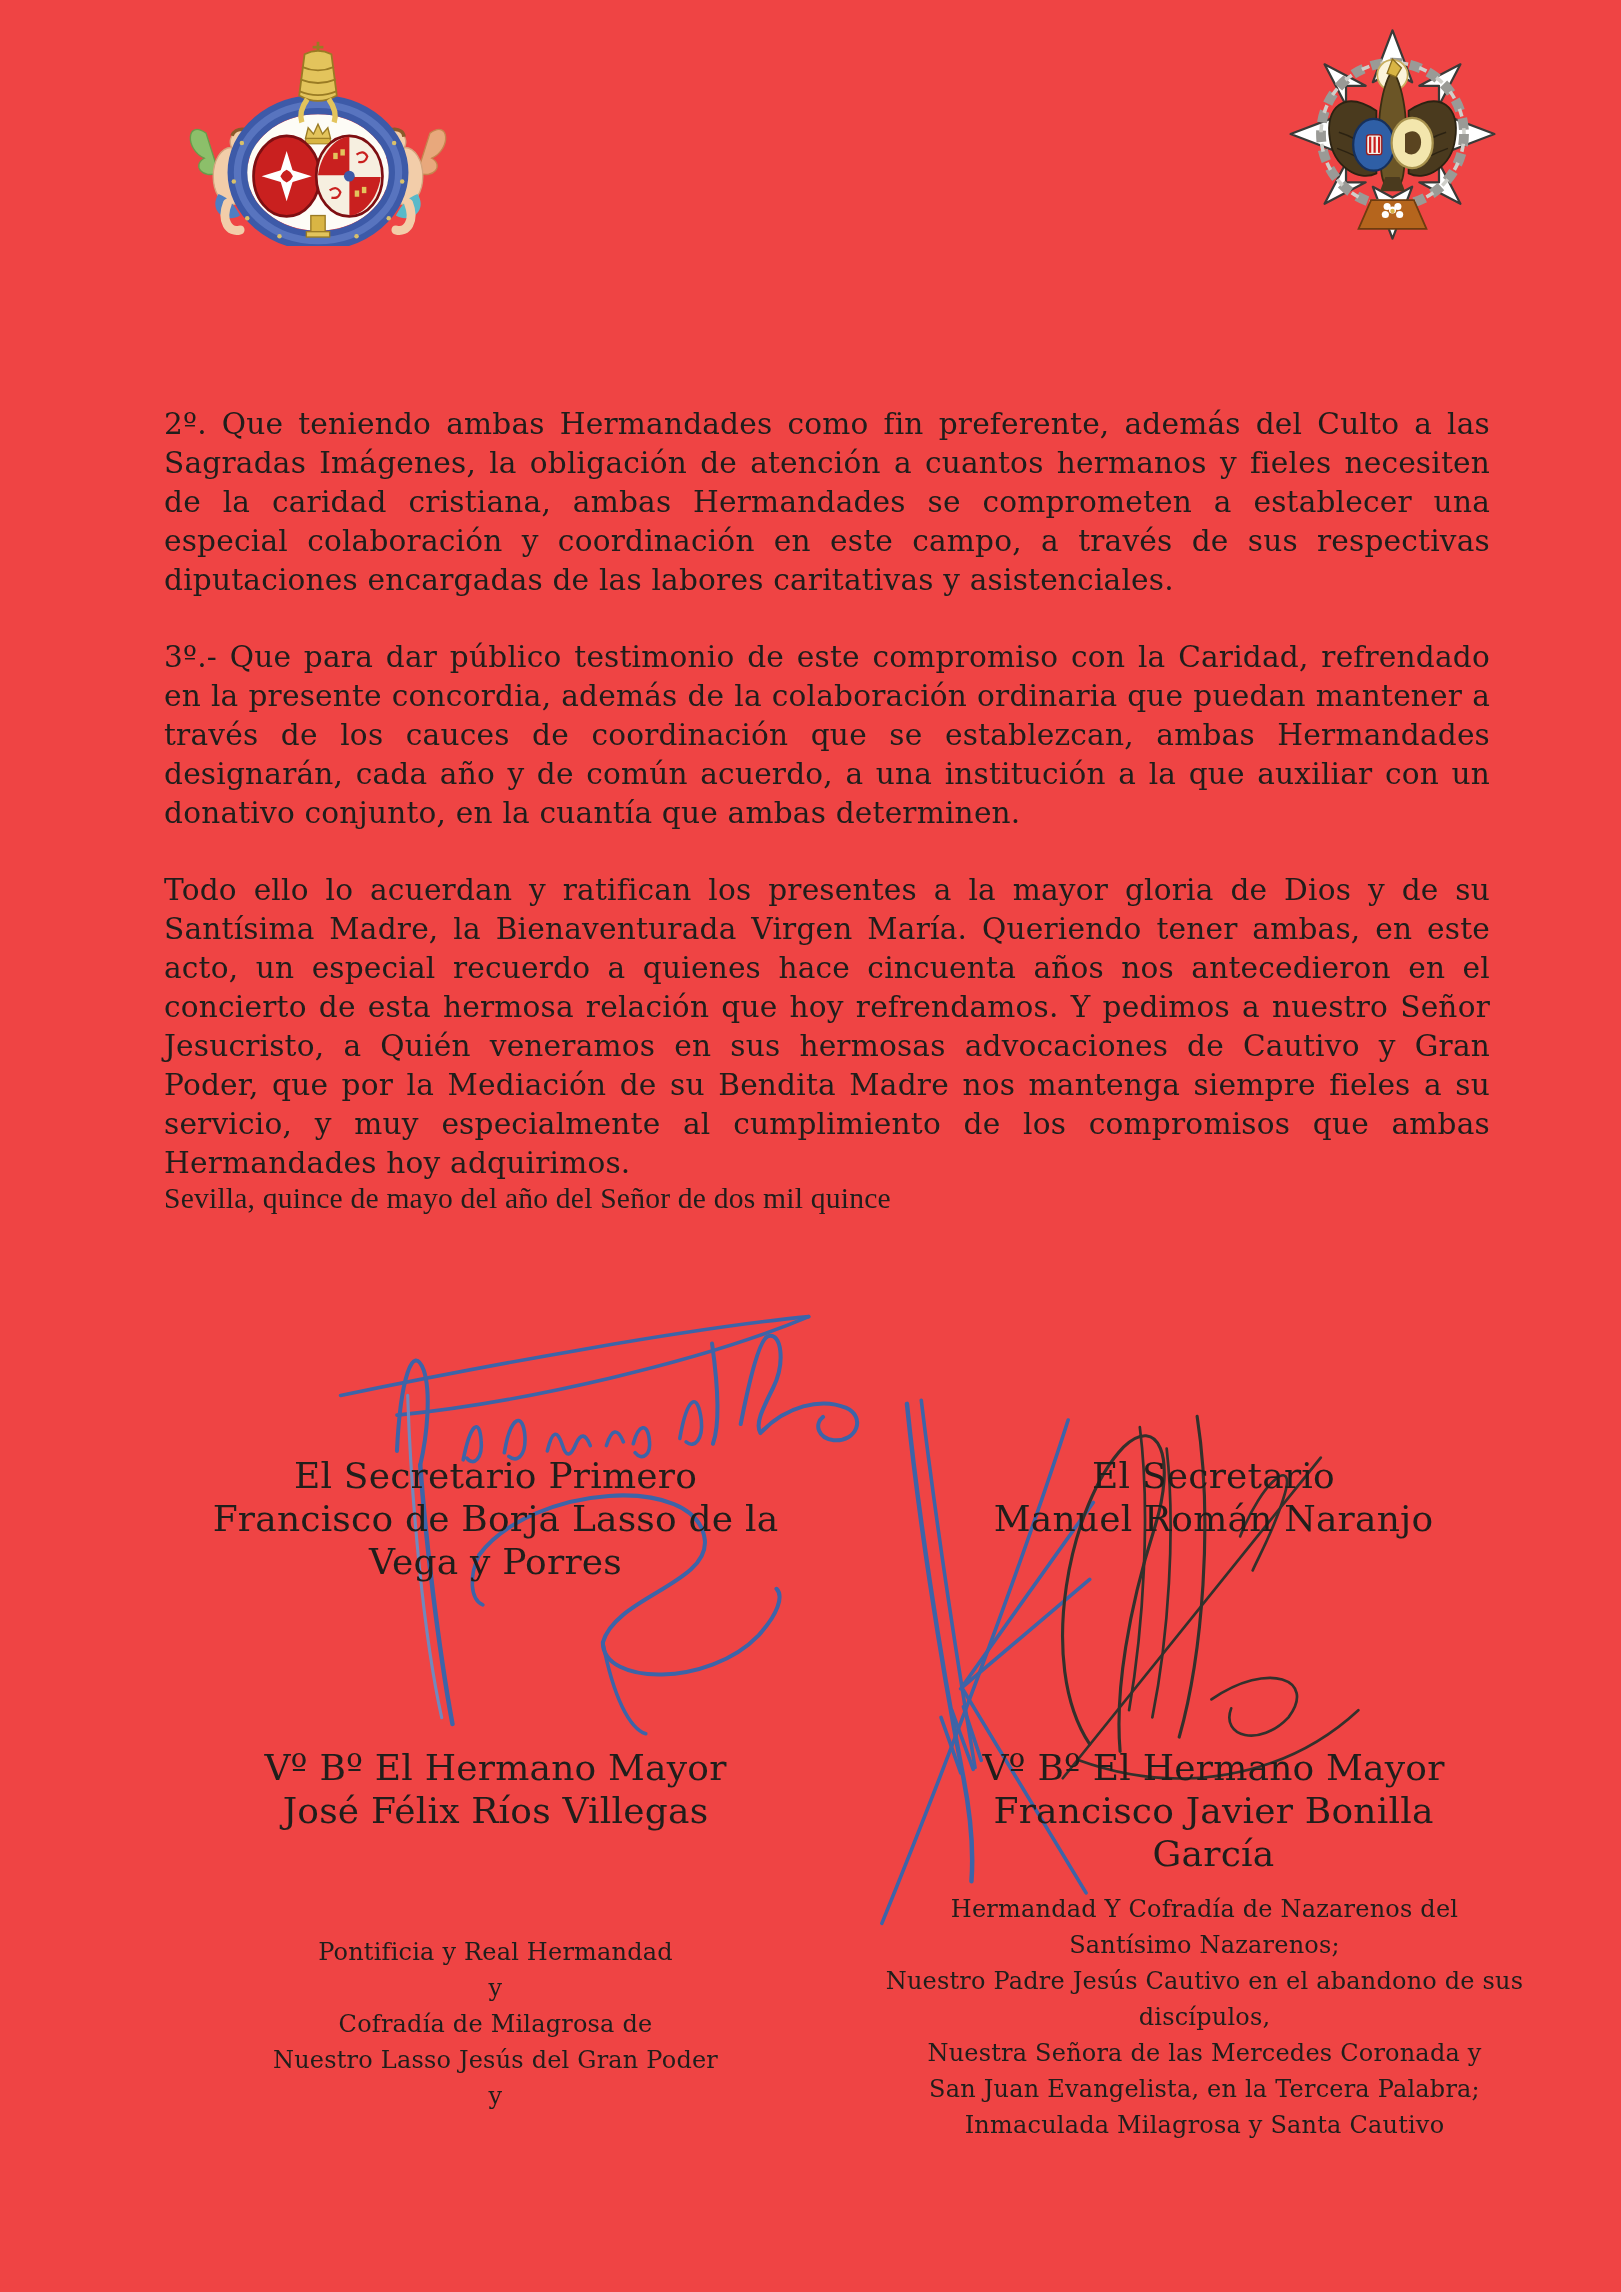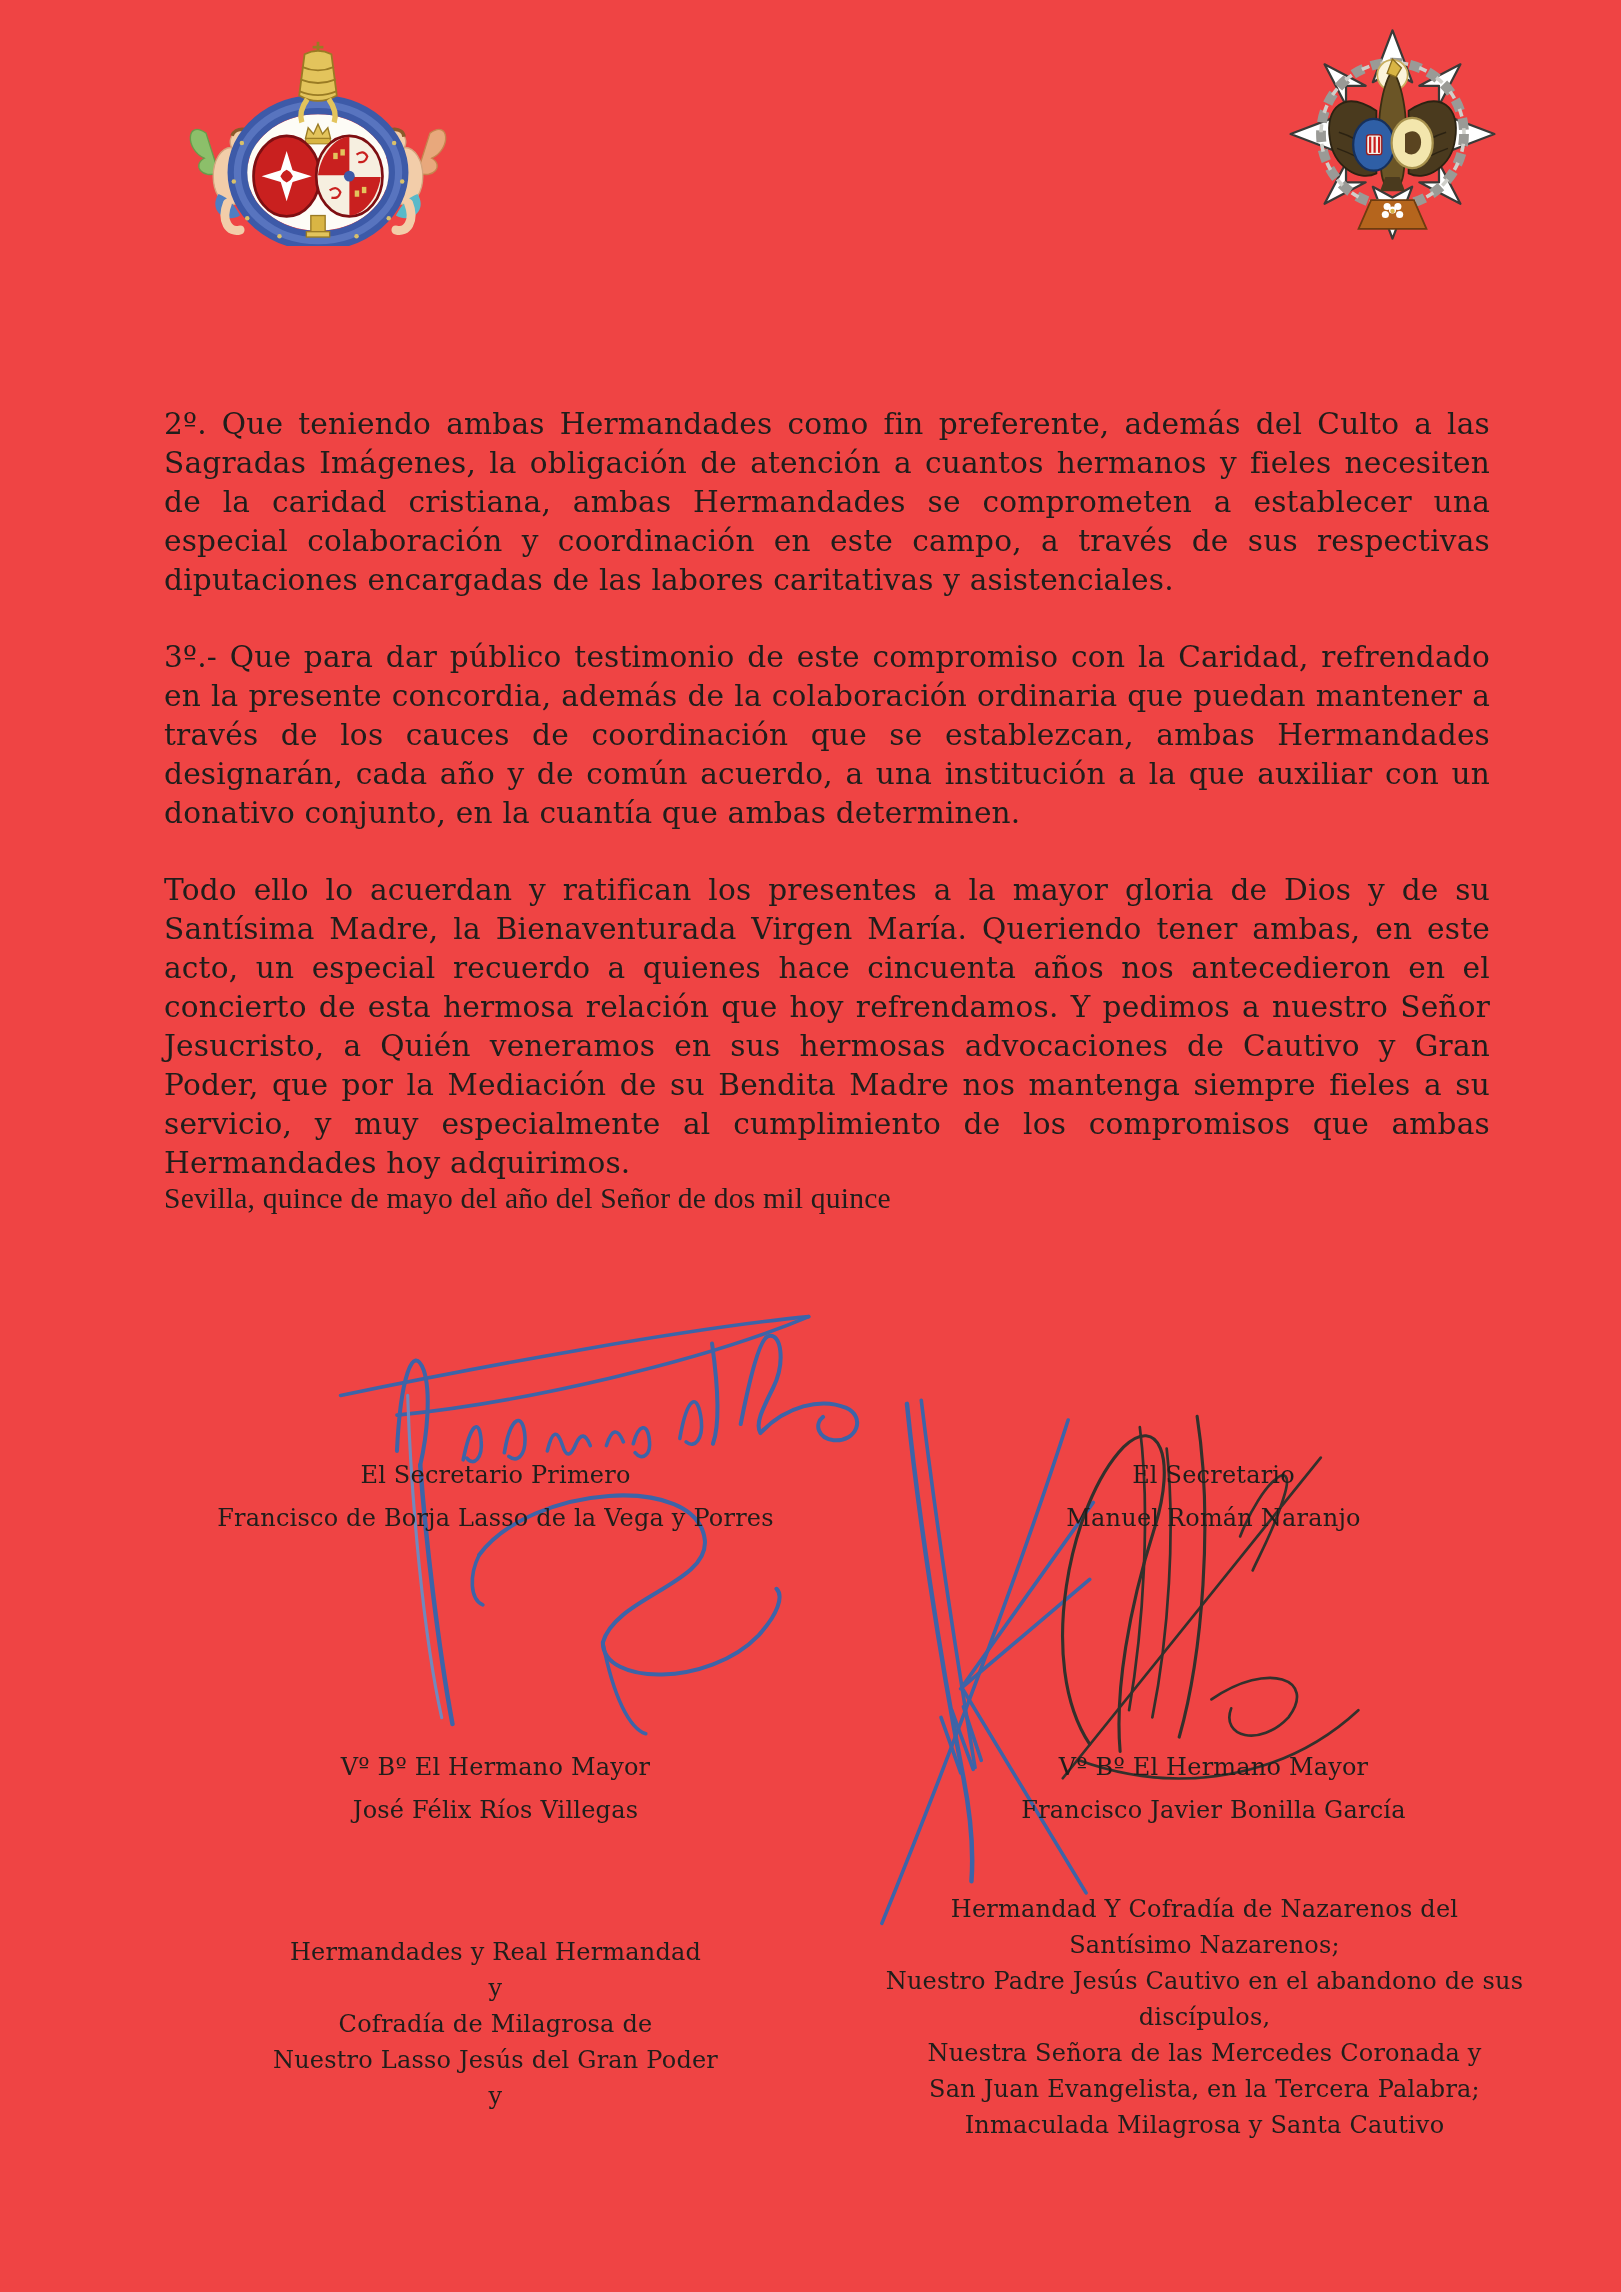--- a/index.html
+++ b/index.html
@@ -4,21 +4,21 @@
 <style>
   html,body{margin:0;padding:0;background:#d8d8d4;}
   .page{
     position:relative;width:1621px;height:2293px;margin:0 auto;
     background:#ef4444;overflow:hidden;
     font-family:"DejaVu Serif","Liberation Serif",serif;color:#201e1b;
   }
   .content{position:absolute;left:164px;top:405px;width:1326px;}
   .content p{margin:0 0 38px 0;font-size:29.6px;line-height:39px;text-align:justify;letter-spacing:0.2px;}
   .dateline{position:absolute;left:164px;top:1179px;width:1326px;font-size:29.6px;line-height:39px;letter-spacing:0.2px;font-family:Liberation Serif, serif;}
-  .sig-label{position:absolute;text-align:center;font-size:24px;line-height:43px;letter-spacing:0.2px;}
+  .sig-label{position:absolute;text-align:center;font-size:36px;line-height:43px;letter-spacing:0.2px;}
   .sig-label .role,.sig-label .name{display:block;}
   #sec-left{left:164px;top:1454px;width:663px;}
   #sec-right{left:936px;top:1454px;width:555px;}
   #vb-left{left:164px;top:1746px;width:663px;}
   #vb-right{left:936px;top:1746px;width:555px;}
   .org{position:absolute;text-align:center;font-size:24px;line-height:36px;letter-spacing:0.2px;}
   #org-left{left:164px;top:1934px;width:663px;}
   #org-right{left:855px;top:1891px;width:699px;}
   .emblem,.sig{position:absolute;pointer-events:none;}
   #emblem-left{left:179px;top:40px;width:278px;height:206px;}
@@ -194,21 +194,21 @@
   <div id="vb-left" class="sig-label">
     <span class="role">Vº Bº El Hermano Mayor</span>
     <span class="name">José Félix Ríos Villegas</span>
   </div>
   <div id="vb-right" class="sig-label">
     <span class="role">Vº Bº El Hermano Mayor</span>
     <span class="name">Francisco Javier Bonilla García</span>
   </div>
 
   <div id="org-left" class="org">
-    <div>Hermandades y Real Hermandad</div>
+    <div>Pontificia y Real Hermandad</div>
     <div>y</div>
     <div>Cofradía de Milagrosa de</div>
     <div>Nuestro Lasso Jesús del Gran Poder</div>
     <div>y</div>
   </div>
   <div id="org-right" class="org">
     <div>Hermandad Y Cofradía de Nazarenos del</div>
     <div>Santísimo Nazarenos;</div>
     <div>Nuestro Padre Jesús Cautivo en el abandono de sus</div>
     <div>discípulos,</div>

